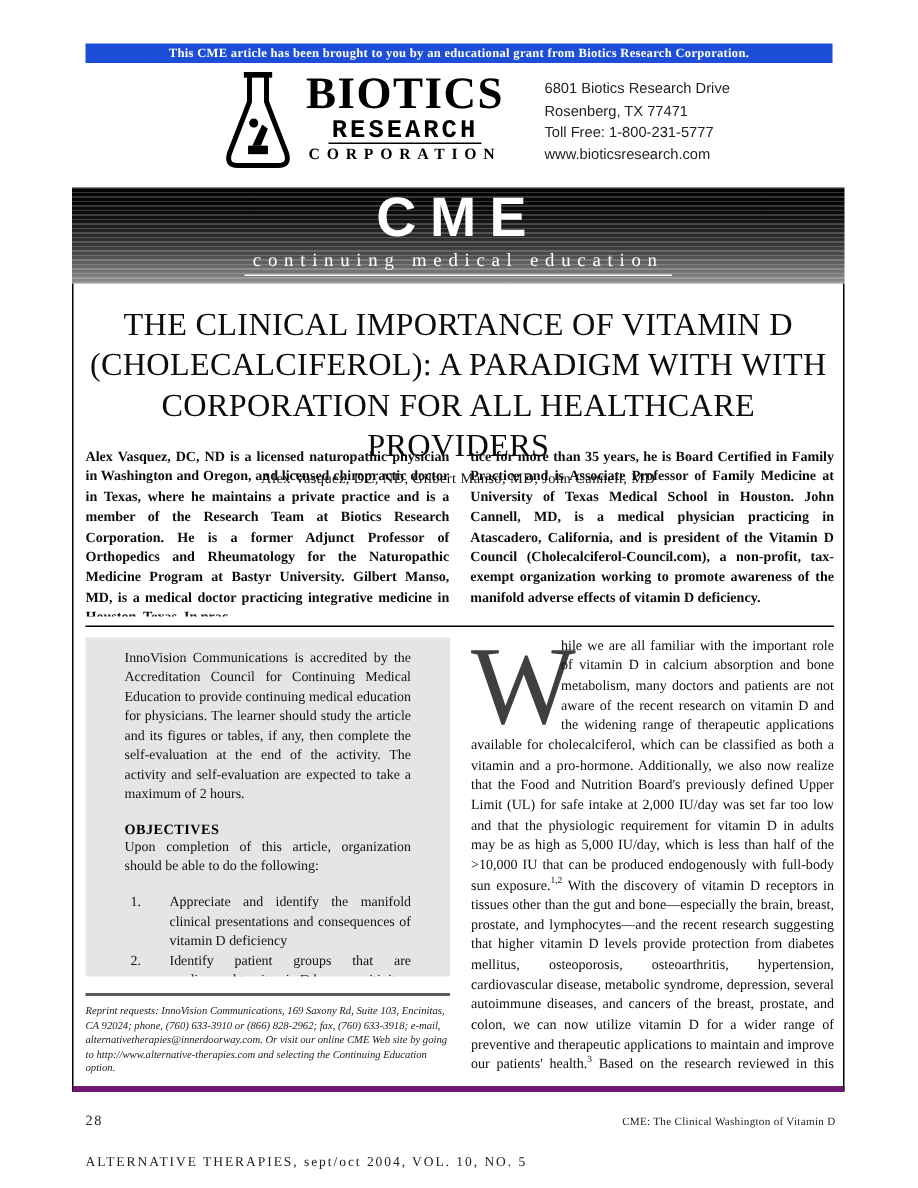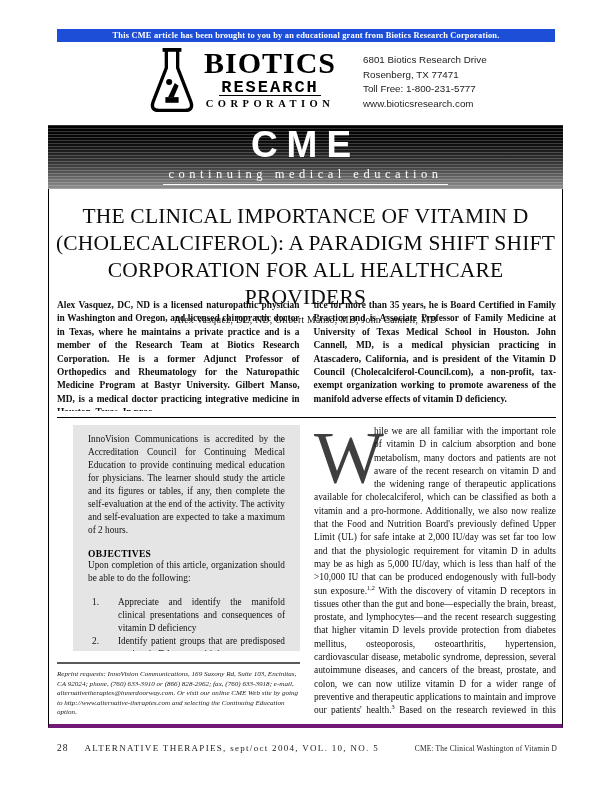--- a/index.html
+++ b/index.html
@@ -39,40 +39,40 @@
 
   .bios{position:absolute;left:8px;top:110px;width:499px;height:112px;display:flex;gap:14px;overflow:hidden;}
   .bio-col{width:243px;font-weight:bold;font-size:9.4px;line-height:13.4px;text-align:justify;color:#0d0d0d;}
 
   .mid-rule{position:absolute;left:8px;top:228px;width:499px;height:0;border-top:1px solid #000;}
 
   .lower{position:absolute;left:8px;top:236px;width:499px;height:296px;display:flex;gap:14px;}
   .left-col{width:243px;}
   .right-col{width:242px;}
 
-  .accred-box{background:#e5e5e5;padding:8px 15px;height:210px;overflow:hidden;box-sizing:content-box;margin-left:16px;}
+  .accred-box{background:#e5e5e5;padding:8px 26px;height:210px;overflow:hidden;box-sizing:content-box;}
   .accred-par{font-size:9.3px;line-height:13px;text-align:justify;color:#111;}
   .obj-head{margin-top:12px;font-size:9.5px;font-weight:bold;letter-spacing:0.3px;color:#000;}
   .obj-intro{font-size:9.3px;line-height:13px;text-align:justify;color:#111;}
   .obj-list{margin-top:11px;}
   .obj-item{display:flex;font-size:9.3px;line-height:12.8px;margin-bottom:1px;color:#111;}
   .obj-num{width:16px;flex:none;padding-left:4px;}
   .obj-text{flex:1;text-align:justify;padding-left:10px;}
 
   .reprint-rule{margin-top:11px;border-top:2px solid #5a5a5a;width:100%;}
   .reprint{margin-top:6px;font-style:italic;font-size:7.1px;line-height:9.6px;color:#222;text-align:left;}
 
   .body-text{font-size:9.4px;line-height:13.3px;text-align:justify;color:#0d0d0d;height:294px;overflow:hidden;}
   .dropcap{float:left;font-size:74px;line-height:60px;width:58px;color:#3f3f3f;
     font-family:"Liberation Serif",serif;margin:3px 2px 0 0;}
   sup{font-size:6.3px;line-height:0;vertical-align:super;}
 
   
   .footer{position:absolute;left:57px;top:743px;width:500px;display:flex;justify-content:space-between;align-items:baseline;}
-  .footer-left{display:flex;gap:16px;align-items:flex-start;}
+  .footer-left{display:flex;gap:16px;align-items:flex-start;flex-direction:column;}
   .page-num{font-size:9.5px;letter-spacing:1px;color:#222;}
   .journal{font-size:9px;letter-spacing:1.3px;color:#222;}
   .running{font-size:7.4px;letter-spacing:0.2px;color:#222;}
 </style>
 </head>
 <body>
 
 <div class="topbar">This CME article has been brought to you by an educational grant from Biotics Research Corporation.</div>
 
 <div class="logo-row">
@@ -98,21 +98,21 @@
 
 <div class="cme-banner">
   <div class="cme-title">CME</div>
   <div><span class="cme-sub">continuing medical education</span></div>
 </div>
 
 <div class="content-box">
 
   <div class="title-block">
     <div class="title-line">THE CLINICAL IMPORTANCE OF VITAMIN D</div>
-    <div class="title-line">(CHOLECALCIFEROL): A PARADIGM SHIFT SHIFT</div>
+    <div class="title-line">(CHOLECALCIFEROL): A PARADIGM WITH WITH</div>
     <div class="title-line">CORPORATION FOR ALL HEALTHCARE PROVIDERS</div>
     <div class="authors-line">Alex Vasquez, DC, ND, Gilbert Manso, MD, John Cannell, MD</div>
   </div>
 
   <div class="bios">
     <div class="bio-col">Alex Vasquez, DC, ND is a licensed naturopathic physician in Washington and Oregon, and licensed chiropractic doctor in Texas, where he maintains a private practice and is a member of the Research Team at Biotics Research Corporation. He is a former Adjunct Professor of Orthopedics and Rheumatology for the Naturopathic Medicine Program at Bastyr University. Gilbert Manso, MD, is a medical doctor practicing integrative medicine in Houston, Texas. In prac-</div>
     <div class="bio-col">tice for more than 35 years, he is Board Certified in Family Practice and is Associate Professor of Family Medicine at University of Texas Medical School in Houston. John Cannell, MD, is a medical physician practicing in Atascadero, California, and is president of the Vitamin D Council (Cholecalciferol-Council.com), a non-profit, tax-exempt organization working to promote awareness of the manifold adverse effects of vitamin D deficiency.</div>
   </div>
 
   <div class="mid-rule"></div>

